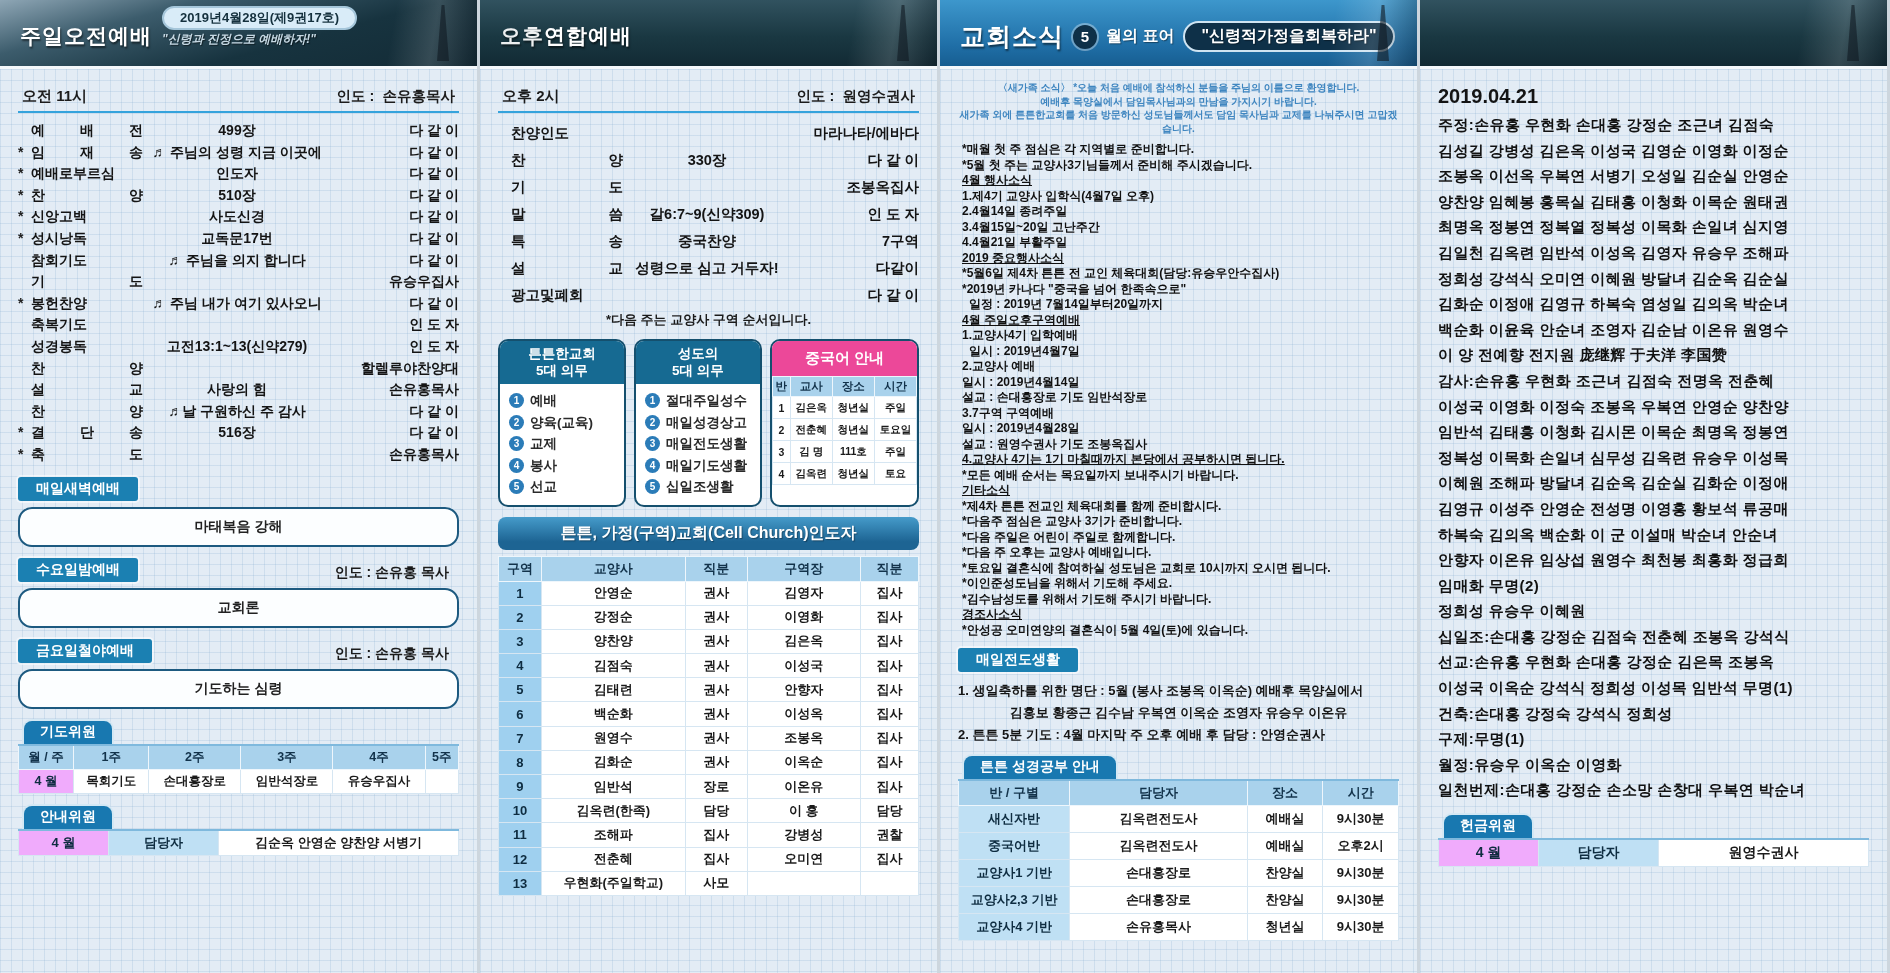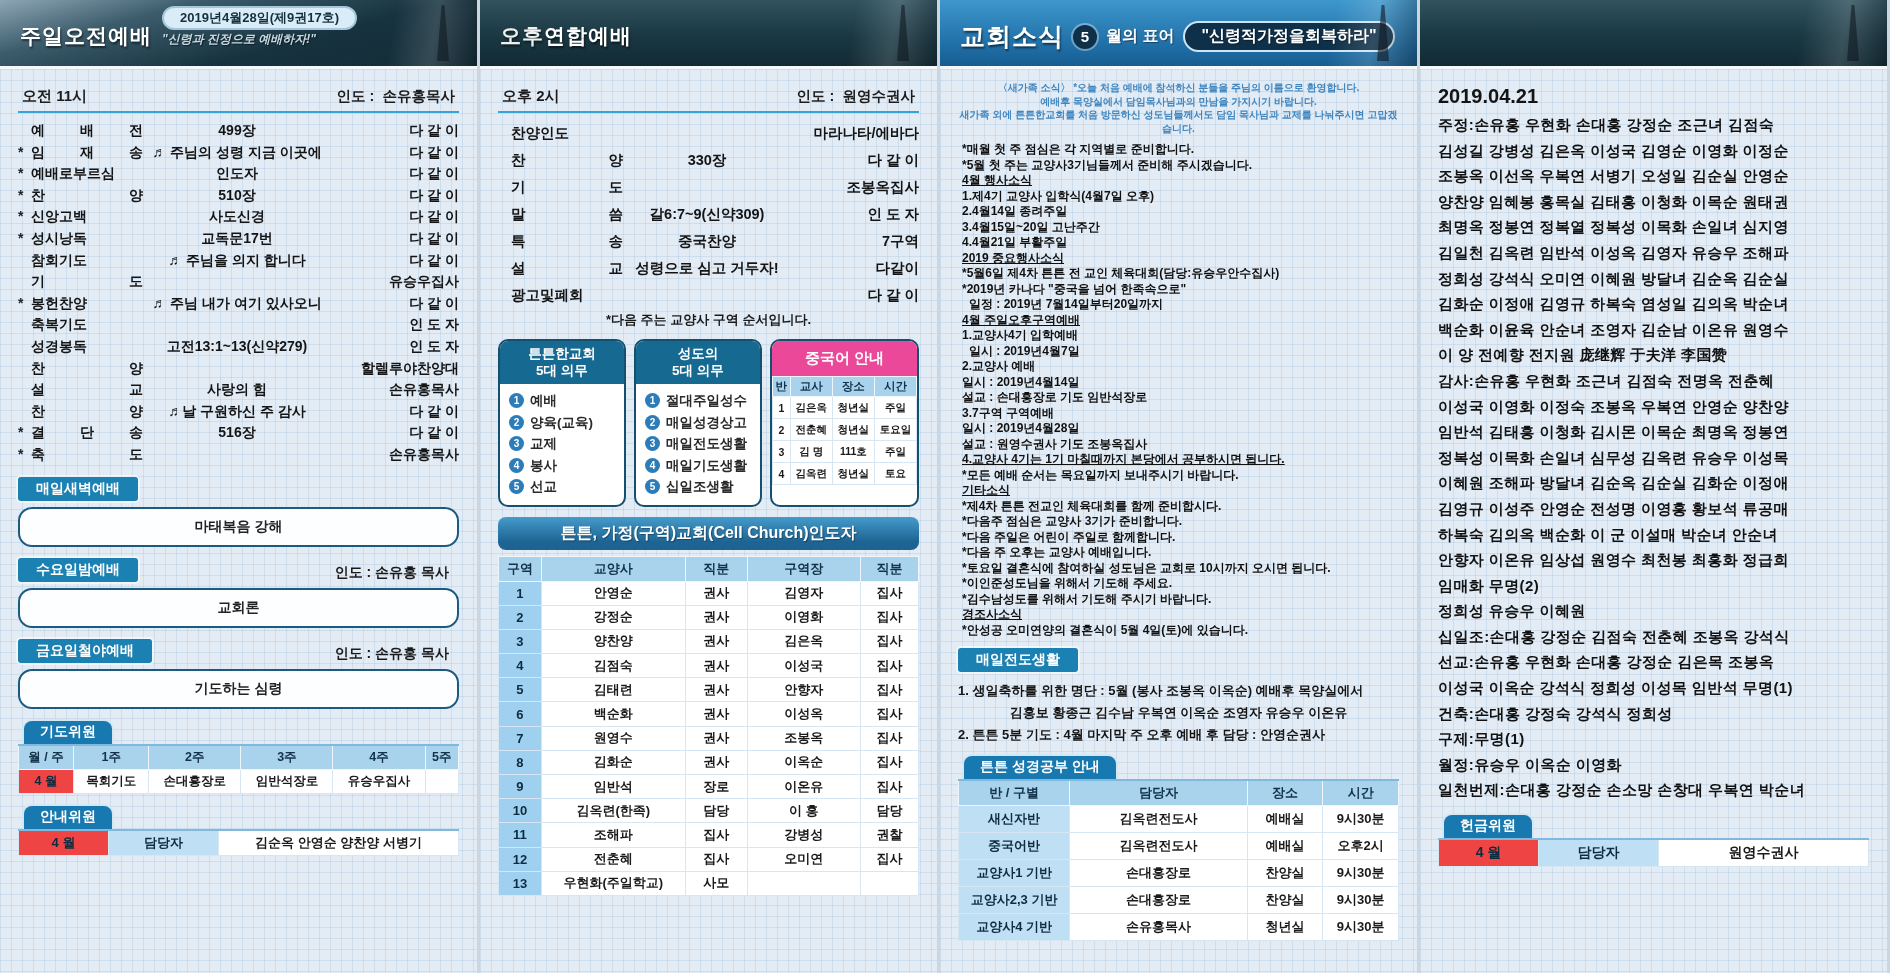--- a/index.html
+++ b/index.html
@@ -63,21 +63,21 @@
                padding:2px 16px 3px; border-radius:10px 10px 0 0; border:2px solid #d4e8f4; border-bottom:none; margin-left:4px; }
   .sec-row { display:flex; justify-content:space-between; align-items:flex-end; margin-top:11px; }
   .sec-lead { font-size:14px; font-weight:bold; color:#1a1a1a; padding-right:10px; }
   .round-box { border:2px solid #1d5a80; border-radius:14px; background:#fcfeff; text-align:center; font-size:14px;
                font-weight:bold; color:#222; padding:9px 6px; margin-top:6px; }
 
   
   table.ptable { width:100%; border-collapse:collapse; font-weight:bold; background:#fff; }
   .ptable th { background:#a9d2ec; color:#12324a; border:1.5px solid #eef6fc; padding:3px 2px; }
   .ptable td { background:#fff; color:#1a1a1a; border:1.5px solid #d6e6f2; padding:3px 2px; text-align:center; }
-  .ptable td.mcell, .ptable td.fcol { background:#ef4444; color:#0e2c40; }
+  .ptable td.mcell, .ptable td.fcol { background:#f0abfc; color:#0e2c40; }
   .ptable td.lcol { background:#bfe0f4; color:#0e2c40; }
   .tab-table { border-top:2px solid #7fb9dd; }
   .prayer-table { font-size:12.5px; }
   .usher-table { font-size:13px; }
 
   
   .duty-wrap { display:flex; gap:8px; margin-top:10px; }
   .duty-box { border:2px solid #15506e; border-radius:10px; overflow:hidden; background:#fff; width:128px; flex:none; }
   .duty-head { background:#166a92; color:#fff; text-align:center; font-weight:bold; font-size:13.5px; line-height:16.5px; padding:5px 2px; }
   .duty-list { padding:6px 9px 7px; }

